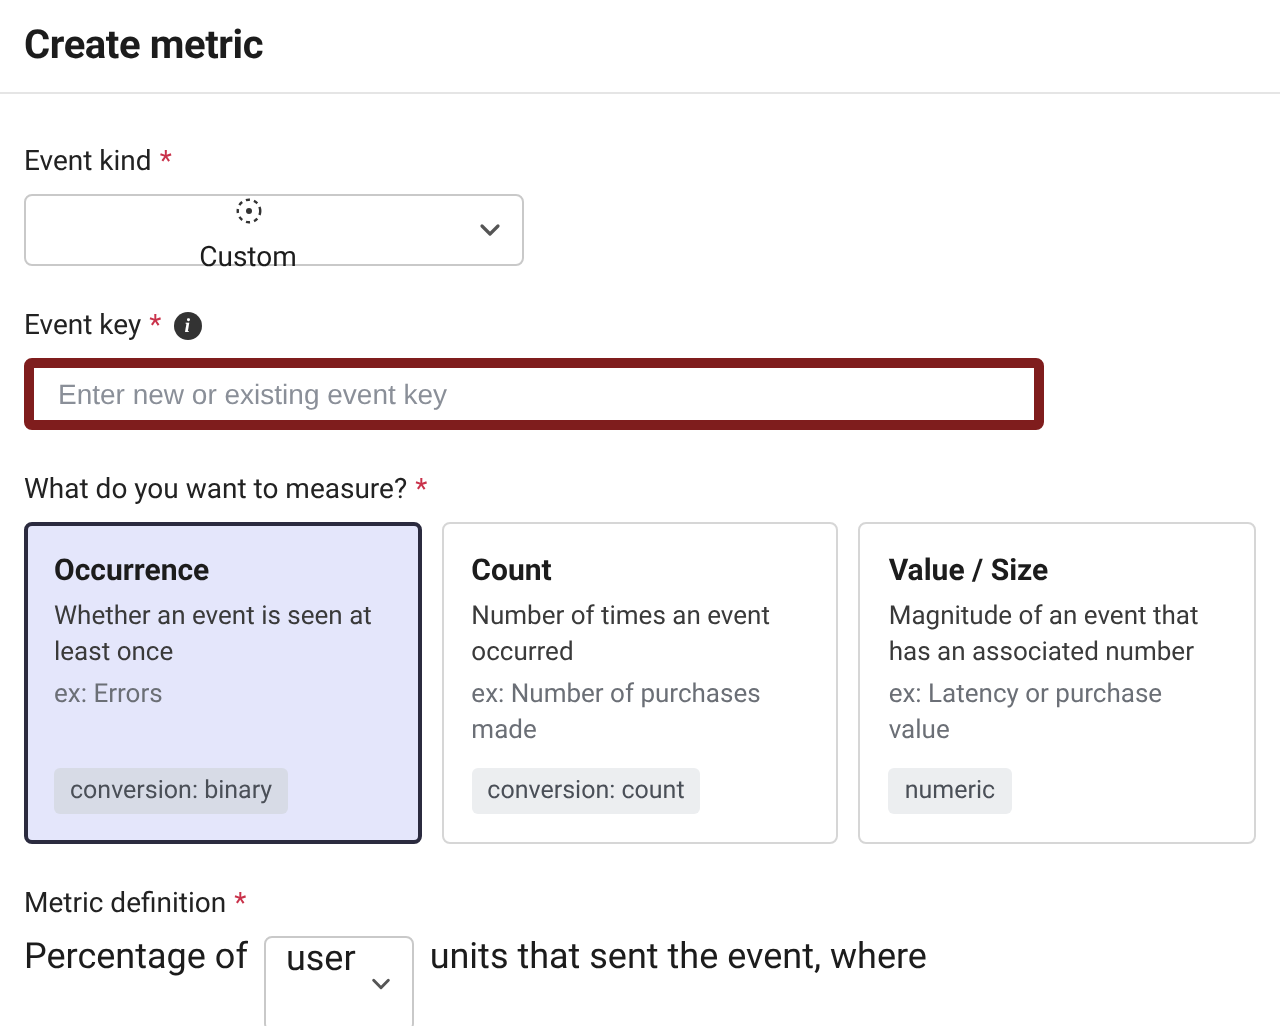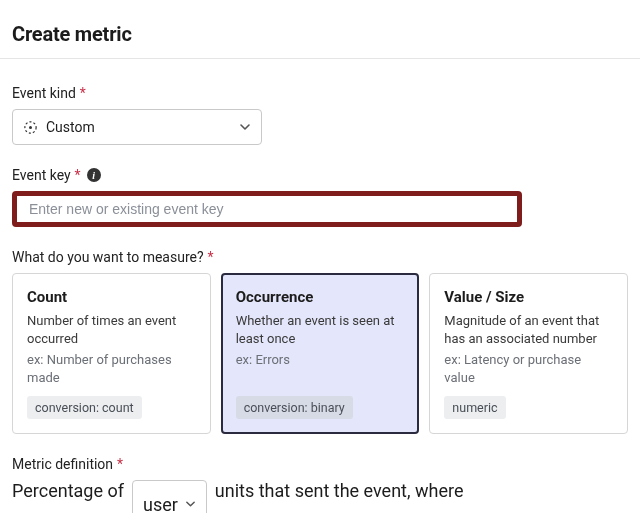--- a/index.html
+++ b/index.html
@@ -10,21 +10,21 @@
     width: 640px;
     background: #fff;
     font-size: 14px;
   }
   .page {
     padding: 10px 12px 20px 12px;
   }
   h1.title {
     font-size: 20px;
     font-weight: 700;
-    margin: 12px 0 12px 0;
+    margin: 0 0 12px 0;
     letter-spacing: -0.2px;
   }
   .hr {
     border: none;
     border-top: 1px solid #e5e5e5;
     margin: 0 -12px 26px -12px;
   }
   .field { margin-bottom: 22px; }
   .label {
     font-size: 14px;
@@ -55,20 +55,21 @@
     display: inline-flex;
     align-items: center;
     border: 1px solid #c9c9c9;
     border-radius: 4px;
     height: 36px;
     padding: 0 36px 0 10px;
     background: #fff;
     cursor: pointer;
     min-width: 250px;
     gap: 8px;
+    flex-direction: column;
   }
   .select.small { min-width: 0; height: 48px; padding: 0 28px 0 10px; }
   .select .caret {
     position: absolute;
     right: 10px;
     top: 50%;
     transform: translateY(-50%);
     pointer-events: none;
   }
   .caret svg { display: block; }
@@ -177,31 +178,31 @@
     </div>
     <input class="text-input" type="text" placeholder="Enter new or existing event key" style="">
   </div>
 
   <div class="field">
     <div class="label">
       <span>What do you want to measure?</span>
       <span class="req">*</span>
     </div>
     <div class="cards">
+      <div class="card selected">
+        <h3>Occurrence</h3>
+        <p class="desc">Whether an event is seen at least once</p>
+        <p class="ex">ex: Errors</p>
+        <span class="tag">conversion: binary</span>
+      </div>
       <div class="card">
         <h3>Count</h3>
         <p class="desc">Number of times an event occurred</p>
         <p class="ex">ex: Number of purchases made</p>
         <span class="tag">conversion: count</span>
-      </div>
-      <div class="card selected">
-        <h3>Occurrence</h3>
-        <p class="desc">Whether an event is seen at least once</p>
-        <p class="ex">ex: Errors</p>
-        <span class="tag">conversion: binary</span>
       </div>
       <div class="card">
         <h3>Value / Size</h3>
         <p class="desc">Magnitude of an event that has an associated number</p>
         <p class="ex">ex: Latency or purchase value</p>
         <span class="tag">numeric</span>
       </div>
     </div>
   </div>
 

